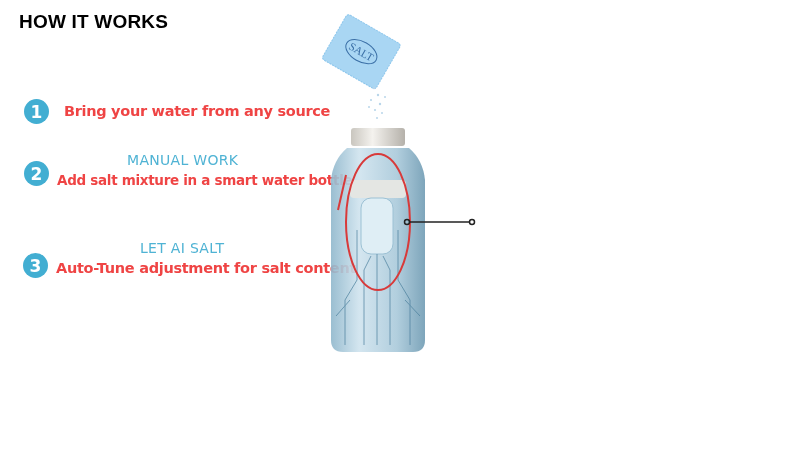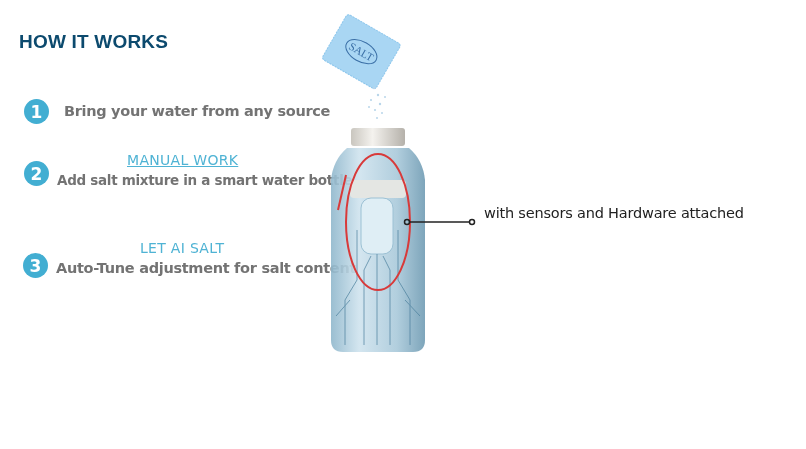--- a/index.html
+++ b/index.html
@@ -1,32 +1,32 @@
 <!DOCTYPE html>
 <html><head>
 <meta charset="utf-8">
 <style>
   html, body { margin:0; padding:0; background:#ffffff; }
   body { width:806px; height:449px; position:relative; overflow:hidden; font-family:"Liberation Sans", sans-serif; }
-  .title { position:absolute; left:19px; top:11px; font-size:19px; font-weight:bold; color:#0c4a6e; letter-spacing:0.2px;margin-top:20px; }
+  .title { position:absolute; left:19px; top:11px; font-size:19px; font-weight:bold; color:#000000; letter-spacing:0.2px; }
   .badge { position:absolute; width:25px; height:25px; border-radius:50%; background:#42aed2; color:#fff; font-weight:bold; font-size:17px; display:flex; align-items:center; justify-content:center; font-family:"DejaVu Sans", sans-serif; }
-  .step-text { position:absolute; font-weight:bold; color:#737373; font-size:14.5px; white-space:nowrap; font-family:"DejaVu Sans", sans-serif; letter-spacing:-0.3px; }
+  .step-text { position:absolute; font-weight:bold; color:#ef4444; font-size:14.5px; white-space:nowrap; font-family:"DejaVu Sans", sans-serif; letter-spacing:-0.3px; }
   .step-head { position:absolute; color:#4fb3d4; font-size:14px; white-space:nowrap; font-family:"DejaVu Sans", sans-serif; letter-spacing:0.3px; }
   .callout { position:absolute; left:484px; top:203px; font-size:14.5px; color:#222; line-height:20px; font-family:"DejaVu Sans", sans-serif; letter-spacing:-0.2px; }
   svg { position:absolute; left:0; top:0; }
 </style>
 </head>
 <body>
 
 <div class="title">HOW IT WORKS</div>
 
 <div class="badge" style="left:24px;top:99px;">1</div>
 <div class="step-text" style="left:64px;top:103px;">Bring your water from any source</div>
 
-<div class="step-head" style="left:127px;top:152px;text-decoration:underline;">MANUAL  WORK</div>
+<div class="step-head" style="left:127px;top:152px;">MANUAL  WORK</div>
 <div class="badge" style="left:24px;top:161px;">2</div>
 <div class="step-text" style="left:57px;top:172px;font-size:13.5px;">Add salt mixture in a smart water bottle</div>
 
 <div class="step-head" style="left:140px;top:240px;">LET AI SALT</div>
 <div class="badge" style="left:23px;top:253px;">3</div>
 <div class="step-text" style="left:56px;top:260px;">Auto-Tune adjustment for salt content</div>
 
 <svg width="806" height="449">
   <defs>
     <linearGradient id="bottleG" x1="0" x2="1">
@@ -79,14 +79,13 @@
 
   <ellipse cx="378" cy="222" rx="32" ry="68" fill="none" stroke="#d83a3a" stroke-width="2"></ellipse>
   <path d="M338 210 L346 175" stroke="#d83a3a" stroke-width="2"></path>
 
   <circle cx="407" cy="222" r="2.5" fill="none" stroke="#222" stroke-width="1.5"></circle>
   <line x1="410" y1="222" x2="470" y2="222" stroke="#222" stroke-width="1.5"></line>
   <circle cx="472" cy="222" r="2.5" fill="#fff" stroke="#222" stroke-width="1.5"></circle>
 </svg>
 
 <div class="callout">
-  <div>with sensors and Hardware attached</div>
 </div>
 
 </body></html>

